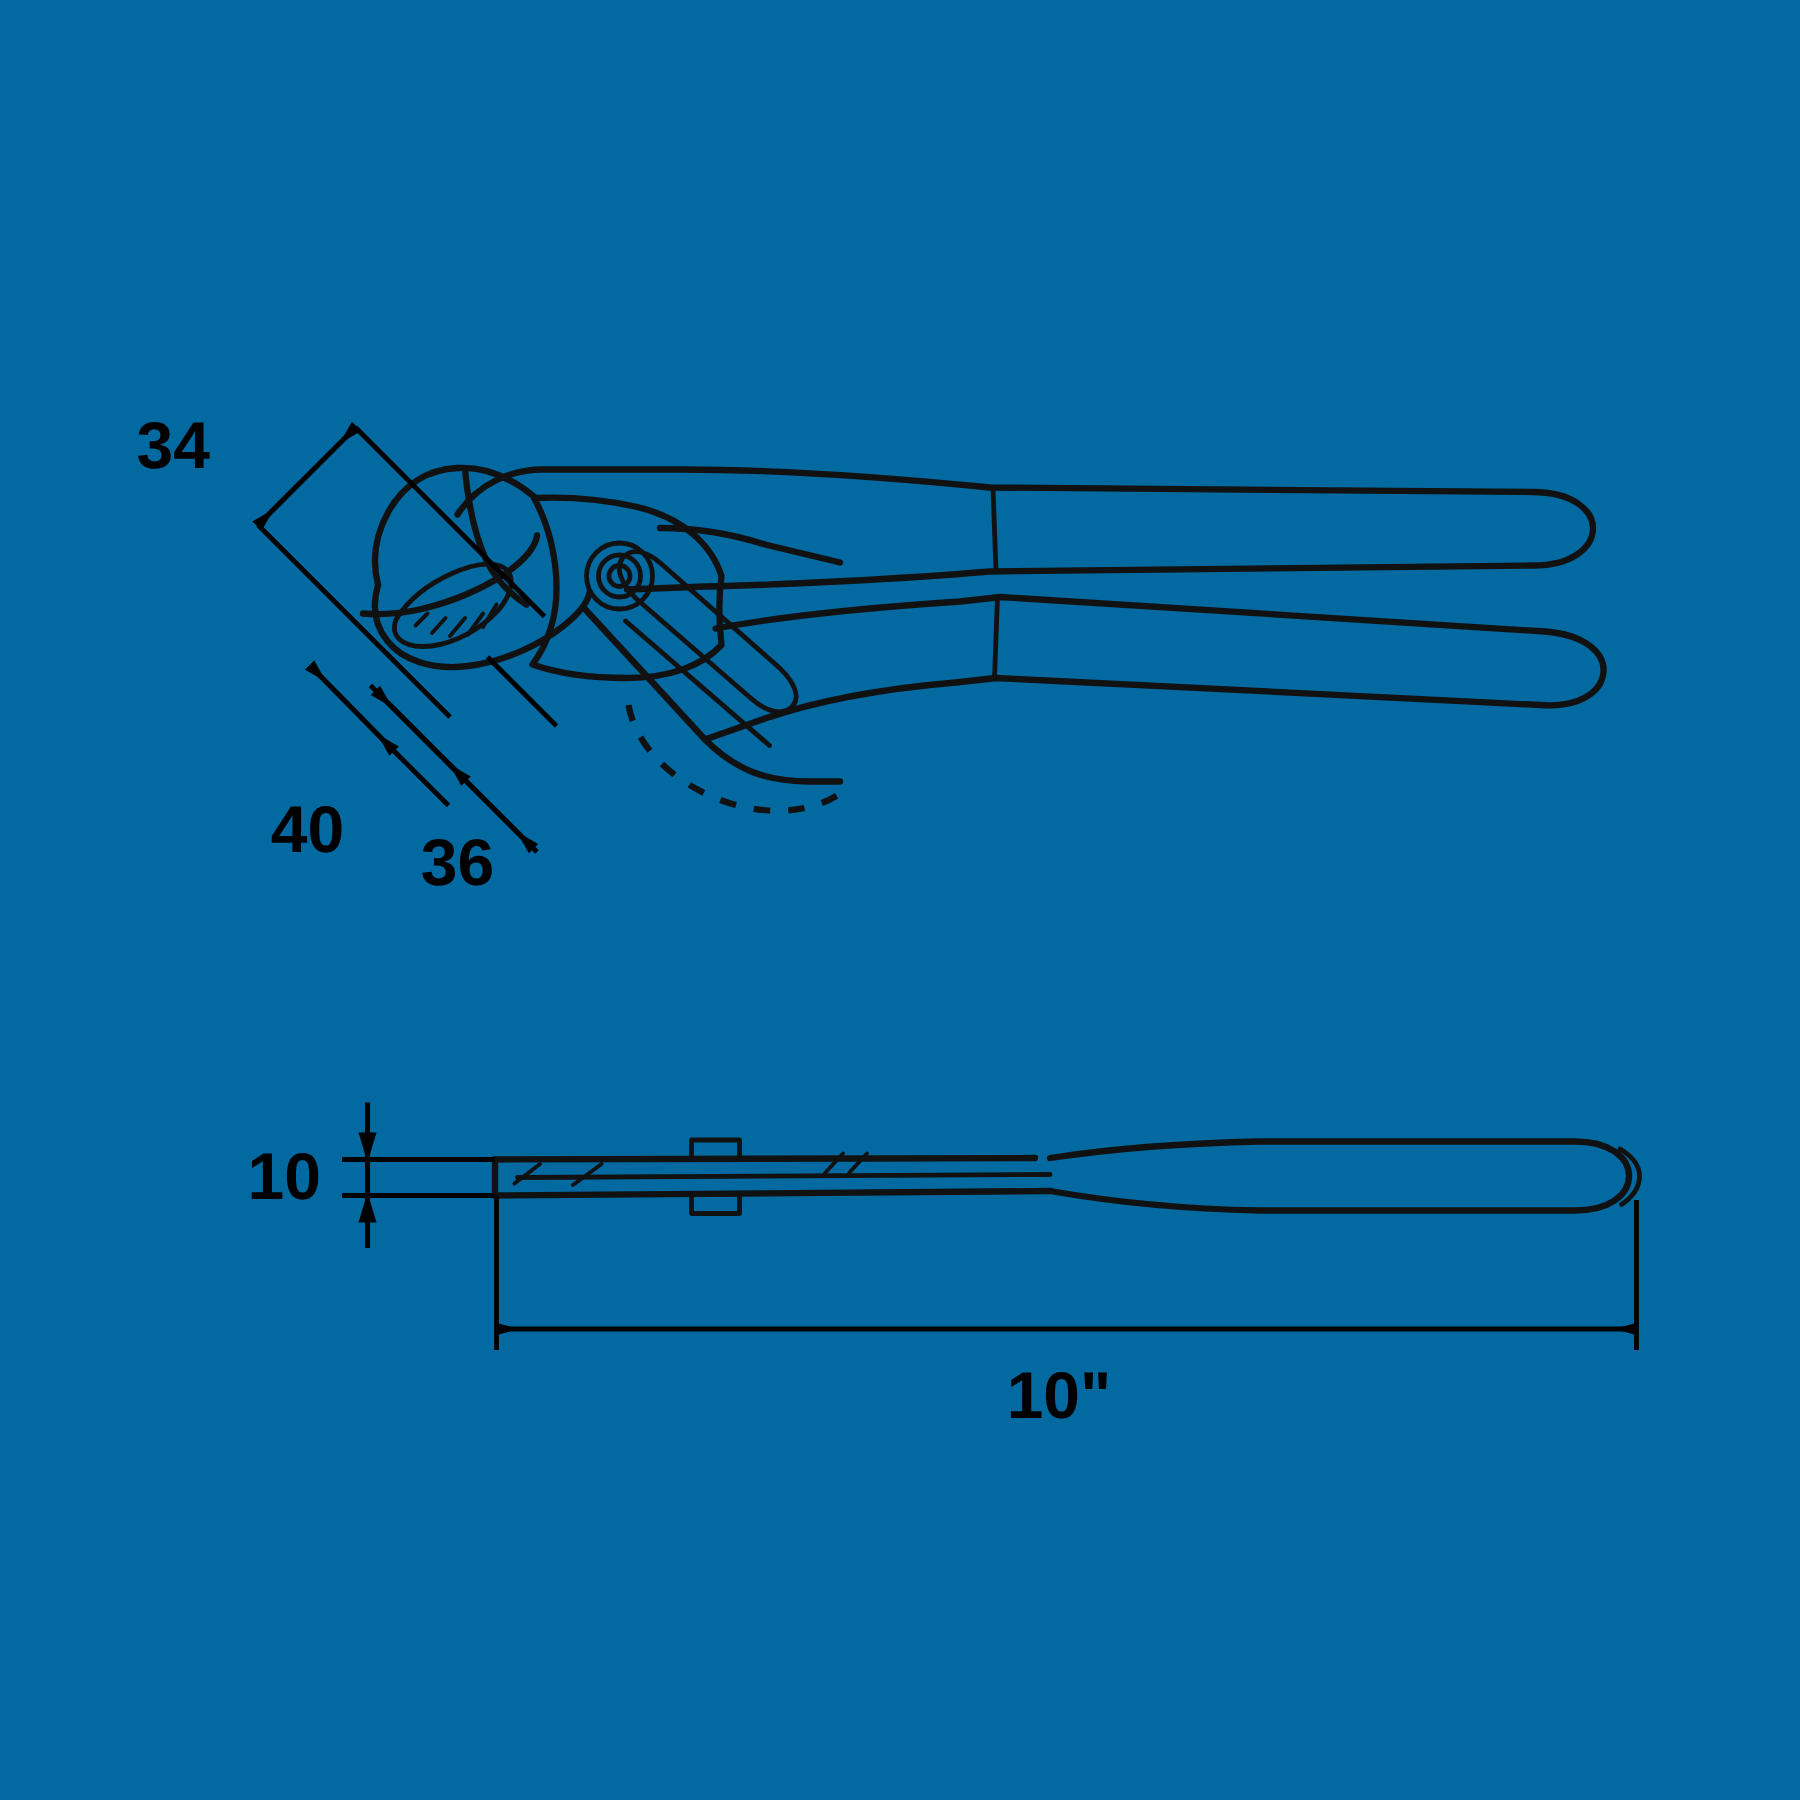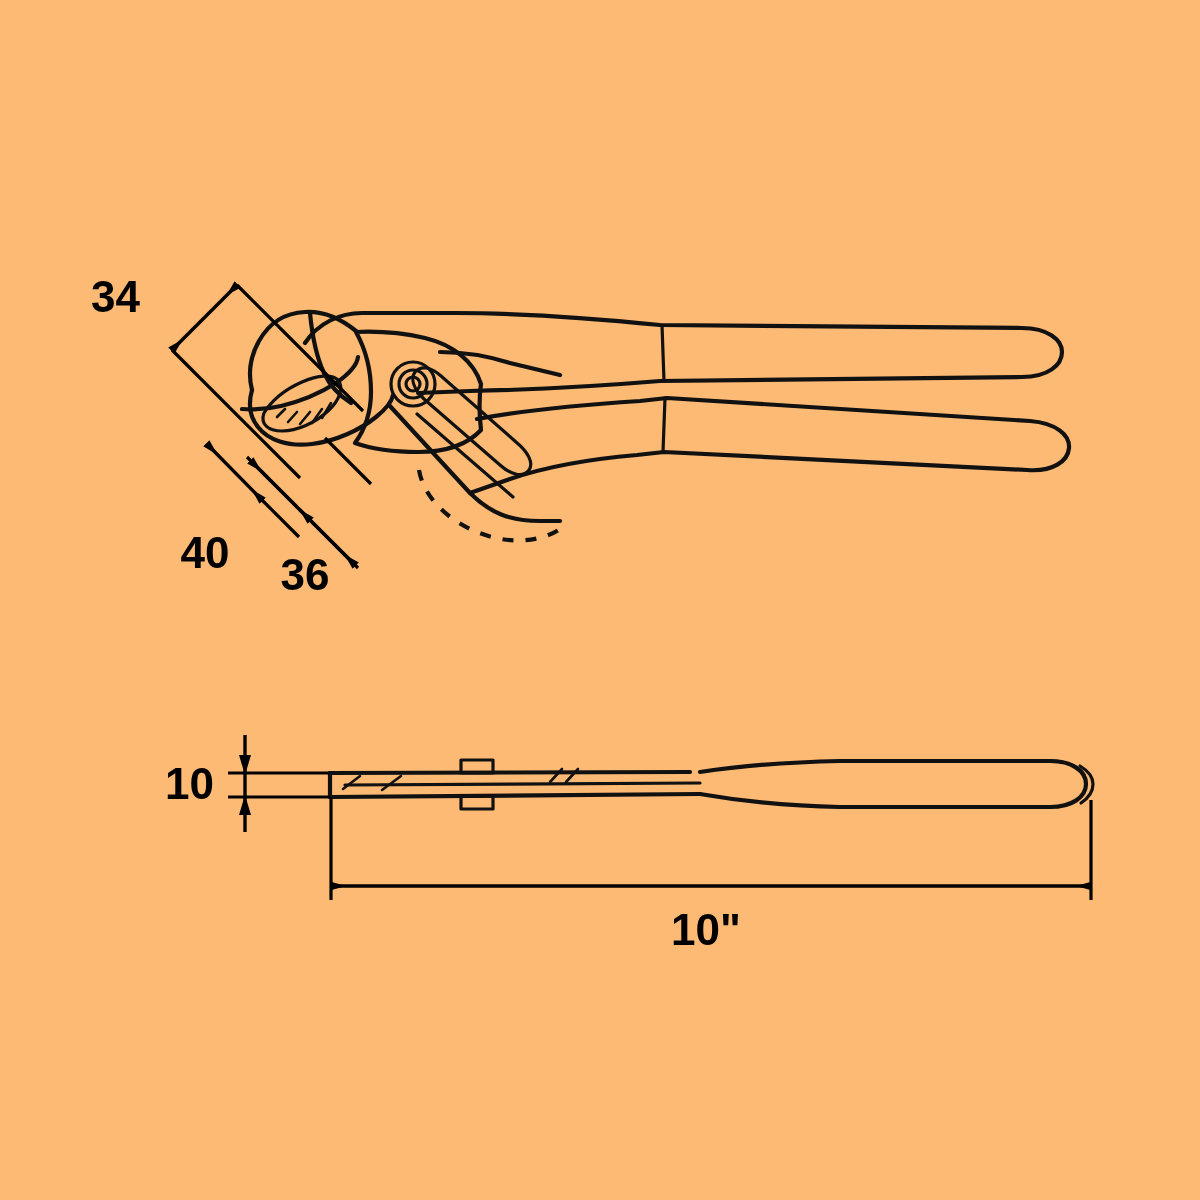--- a/index.html
+++ b/index.html
@@ -10,21 +10,21 @@
   body {
     width: 1200px;
     height: 1200px;
     font-family: "Liberation Sans", sans-serif;
     overflow: hidden;
   }
   #stage {
     position: relative;
     width: 1200px;
     height: 1200px;
-    background: #fdba74;
+    background: #0369a1;
   }
   svg#drawing {
     position: absolute;
     left: 0;
     top: 0;
     width: 1200px;
     height: 1200px;
     display: block;
   }
   .dim-text {

